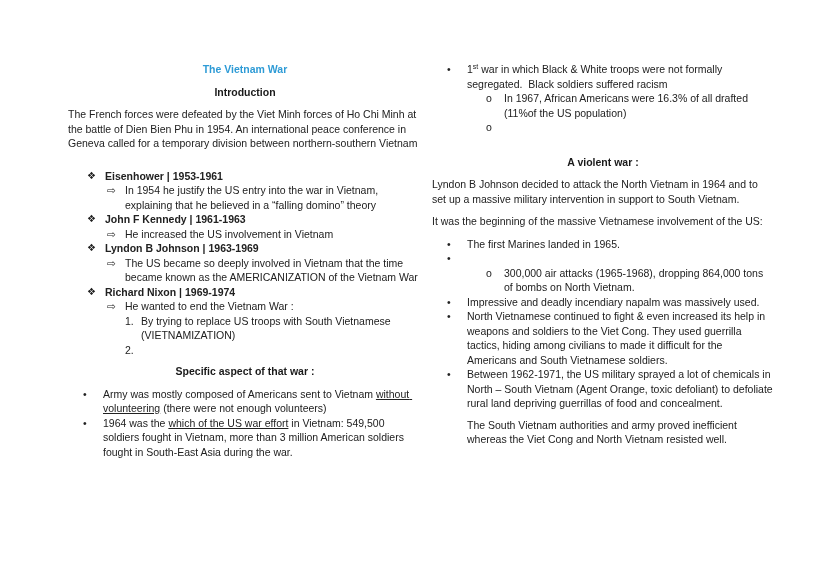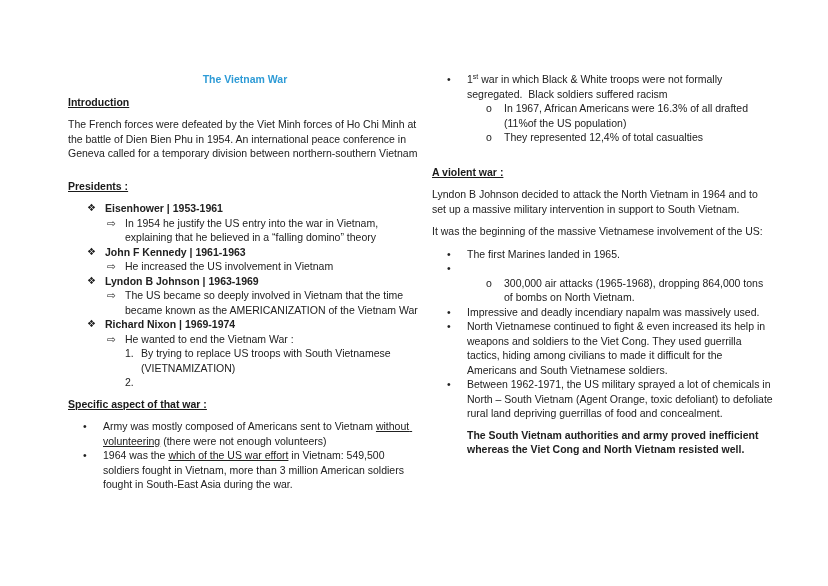--- a/index.html
+++ b/index.html
@@ -6,26 +6,26 @@
   .page{
     position:relative;
     width:828px;height:586px;
     background:#ffffff;
     font-family:"Liberation Sans",sans-serif;
     font-size:10.5px;
     line-height:14.5px;
     color:#212121;
     overflow:hidden;
   }
-  .col{position:absolute;top:72px;}
+  .col{position:absolute;top:62px;}
   .col-left{left:68px;width:354px;}
   .col-right{left:432px;width:342px;}
 
   .doc-title{font-weight:bold;text-align:center;margin:0 0 8px 0;}
-  .heading{font-weight:bold;margin:0 0 8px 0;color:#1a1a1a;text-decoration:underline;}
+  .heading{font-weight:bold;text-align:center;margin:0 0 8px 0;color:#1a1a1a;}
   p{margin:0 0 8px 0;white-space:pre-wrap;}
   p.intro{margin-bottom:18px;}
 
   .list{margin:0 0 7px 0;}
   .row{display:flex;align-items:flex-start;}
   .m{flex:0 0 auto;text-align:left;}
   .t{flex:1 1 auto;white-space:pre-wrap;}
 
   
   .l1{padding-left:19px;}  .l1 .m{width:18px;font-size:10px;}
@@ -35,33 +35,32 @@
 
   
   .r1{padding-left:15px;}  .r1 .m{width:20px;}
   .r2{padding-left:54px;}  .r2 .m{width:18px;}
 
   .fmt-u{text-decoration:underline;}
   .fmt-i{}
   .fmt-sup{vertical-align:super;font-size:7px;line-height:0;}
 
   .violent-heading{margin-top:20px;}
-  .closing{margin-top:4px;padding-left:35px;margin-bottom:0;font-weight:bold;}
+  .closing{margin-top:4px;padding-left:35px;margin-bottom:0;}
 </style>
 </head>
 <body>
 
 <div class="page">
 
   <div class="col col-left">
     <div class="doc-title" style="color: rgb(46, 155, 214);">The Vietnam War</div>
     <div class="heading">Introduction</div>
     <p class="intro">The French forces were defeated by the Viet Minh forces of Ho Chi Minh at the battle of Dien Bien Phu in 1954. An international peace conference in Geneva called for a temporary division between northern-southern Vietnam</p>
 
-    <div class="heading">Presidents :</div>
 
     <div class="list">
       <div class="row l1">
         <span class="m">❖</span>
         <span class="t">Eisenhower | 1953-1961</span>
       </div>
       <div class="row l2">
         <span class="m">⇨</span>
         <span class="t">In 1954 he justify the US entry into the war in Vietnam, explaining that he believed in a “falling domino” theory</span>
       </div>
@@ -120,21 +119,20 @@
       <div class="row r1">
         <span class="m">•</span>
         <span class="t"><span>1</span><span class="fmt-sup">st</span><span> war in which Black &amp; White troops were not formally segregated.  Black soldiers suffered racism</span></span>
       </div>
       <div class="row r2">
         <span class="m">o</span>
         <span class="t">In 1967, African Americans were 16.3% of all drafted (11%of the US population)</span>
       </div>
       <div class="row r2">
         <span class="m">o</span>
-        <span class="t">They represented 12,4% of total casualties</span>
       </div>
     </div>
 
     <div class="heading violent-heading">A violent war :</div>
     <p>Lyndon B Johnson decided to attack the North Vietnam in 1964 and to set up a massive military intervention in support to South Vietnam.</p>
     <p>It was the beginning of the massive Vietnamese involvement of the US:</p>
 
     <div class="list">
       <div class="row r1">
         <span class="m">•</span>

